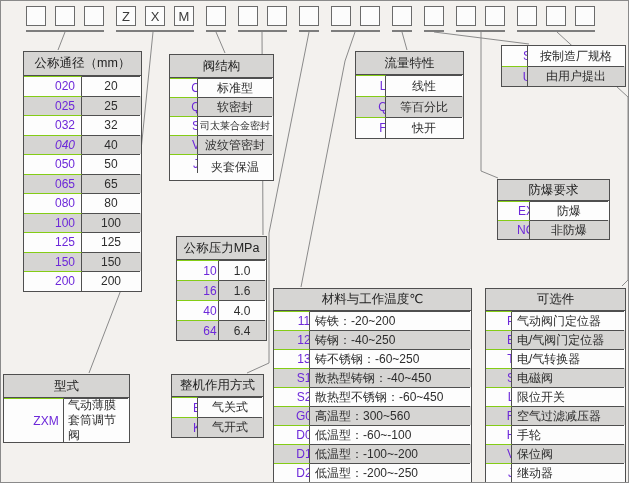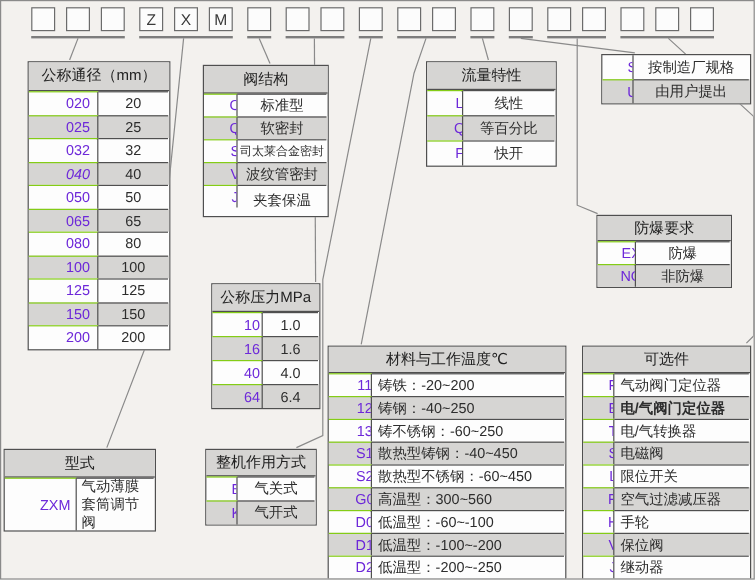--- a/index.html
+++ b/index.html
@@ -291,21 +291,21 @@
         </div>
       </div>
       <div class="tbl left-align" style="left: 484px; top: 287px; width: 141px;">
         <div class="tbl-title" style="height: 21px;">可选件</div>
         <div class="tbl-row">
           <div class="c1" style="width: 26px; height: 19px;">P</div>
           <div class="c2" style="width: 112px; height: 19px;">气动阀门定位器</div>
         </div>
         <div class="tbl-row alt">
           <div class="c1" style="width: 26px; height: 19px;">E</div>
-          <div class="c2" style="width: 112px; height: 19px; font-weight: bold;">电/气阀门定位器</div>
+          <div class="c2" style="width: 112px; height: 19px;">电/气阀门定位器</div>
         </div>
         <div class="tbl-row">
           <div class="c1" style="width: 26px; height: 19px;">T</div>
           <div class="c2" style="width: 112px; height: 19px;">电/气转换器</div>
         </div>
         <div class="tbl-row alt">
           <div class="c1" style="width: 26px; height: 19px;">S</div>
           <div class="c2" style="width: 112px; height: 19px;">电磁阀</div>
         </div>
         <div class="tbl-row">

